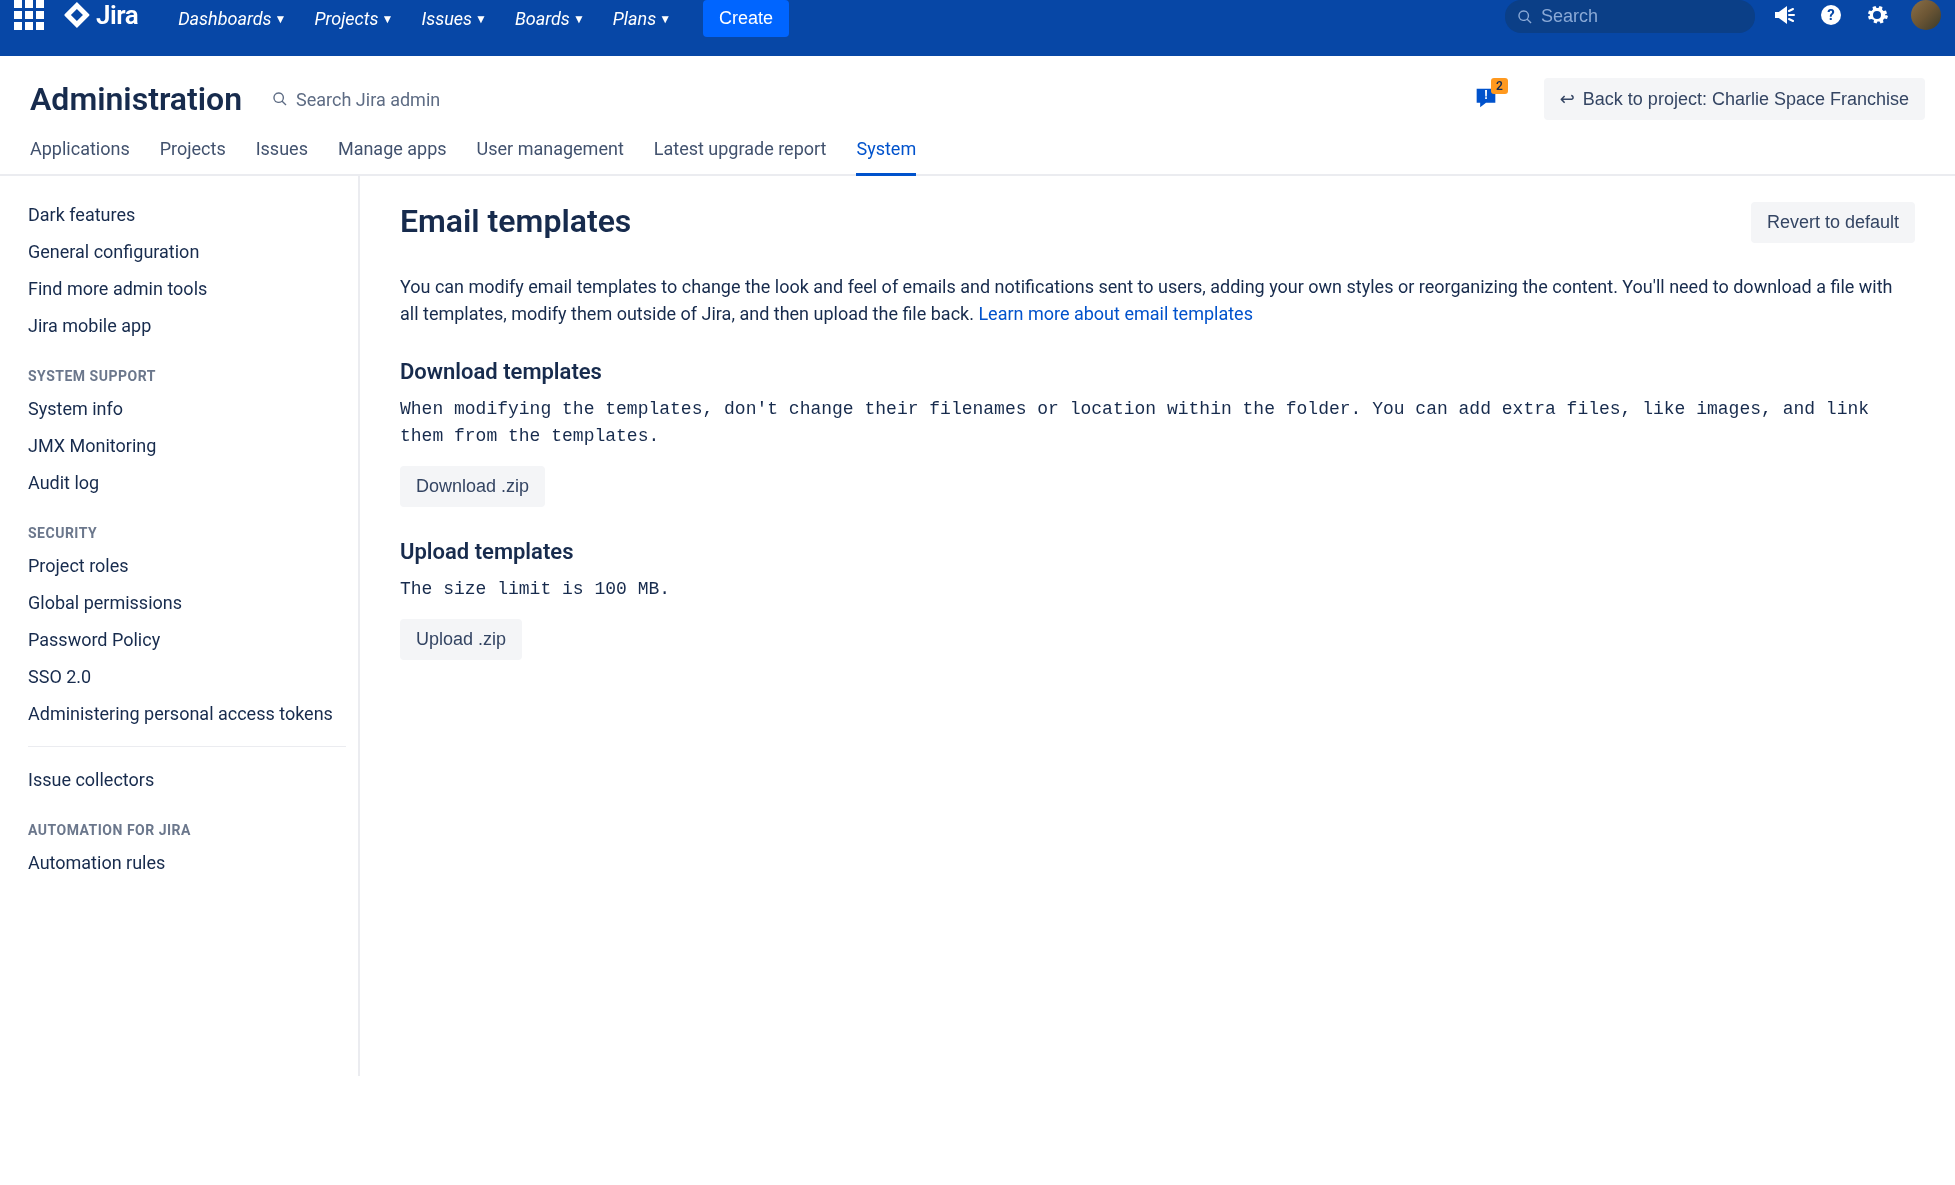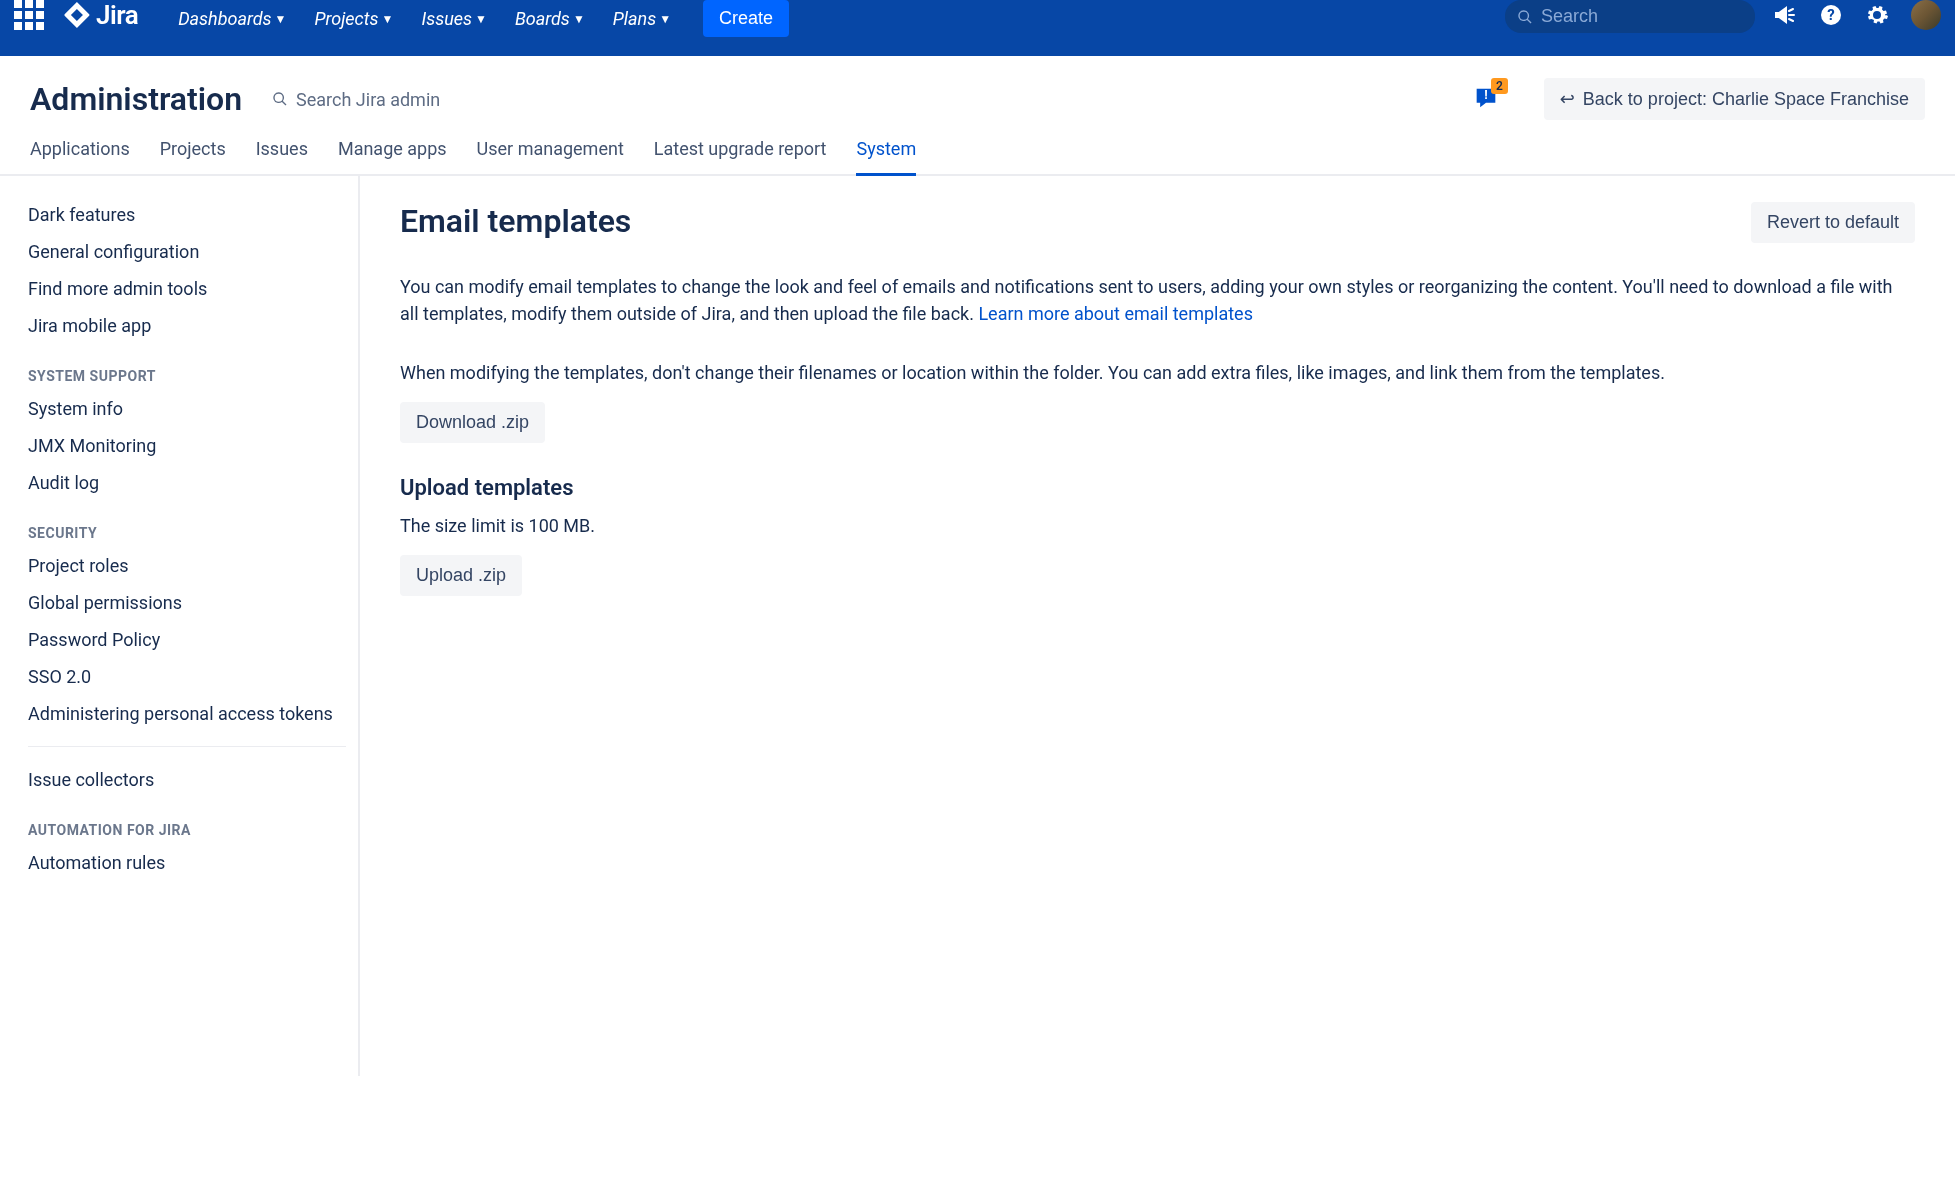--- a/index.html
+++ b/index.html
@@ -44,21 +44,21 @@
   .side-heading{font-size:14px; font-weight:700; color:#6b778c; letter-spacing:0.5px; margin-top:24px; margin-bottom:6px;}
   .side-divider{border:none; border-top:1px solid #ebecf0; margin:14px 0;}
 
   .content{flex:1; padding: 26px 40px;}
   .content-header{display:flex; align-items:flex-start; justify-content:space-between; margin-bottom: 30px;}
   .page-title{font-size:32px; font-weight:600; color:#172b4d;}
   .revert-btn{background:#f4f5f7; border:none; padding:10px 16px; border-radius:4px; font-size:18px; color:#344563; cursor:pointer;}
   .desc{font-size:18px; color:#172b4d; line-height:1.5; margin-bottom: 32px;}
   .desc a{color:#0052cc; text-decoration:none;}
   .section-title{font-size:22px; font-weight:600; margin-bottom:12px;}
-  .section-desc{font-size:18px; line-height:1.5; margin-bottom:16px;}
+  .section-desc{font-size:18px; line-height:1.5; margin-bottom:16px;font-family:Liberation Mono, monospace;}
   .action-btn{background:#f4f5f7; border:none; padding:10px 16px; border-radius:4px; font-size:18px; color:#344563; cursor:pointer; margin-bottom: 32px;}
 </style>
 </head>
 <body>
 
 <div class="topnav">
   <div class="app-switcher">
     <span></span>
       <span></span>
       <span></span>
@@ -180,20 +180,21 @@
 
   <div class="content">
     <div class="content-header">
       <h1 class="page-title">Email templates</h1>
       <button class="revert-btn">Revert to default</button>
     </div>
     <p class="desc">
       <span>You can modify email templates to change the look and feel of emails and notifications sent to users, adding your own styles or reorganizing the content. You'll need to download a file with all templates, modify them outside of Jira, and then upload the file back. </span><a href="#">Learn more about email templates</a>
     </p>
 
+    <h2 class="section-title">Download templates</h2>
     <p class="section-desc">When modifying the templates, don't change their filenames or location within the folder. You can add extra files, like images, and link them from the templates.</p>
     <button class="action-btn">Download .zip</button>
 
     <h2 class="section-title">Upload templates</h2>
     <p class="section-desc">The size limit is 100 MB.</p>
     <button class="action-btn">Upload .zip</button>
   </div>
 </div>
 
 </body></html>

